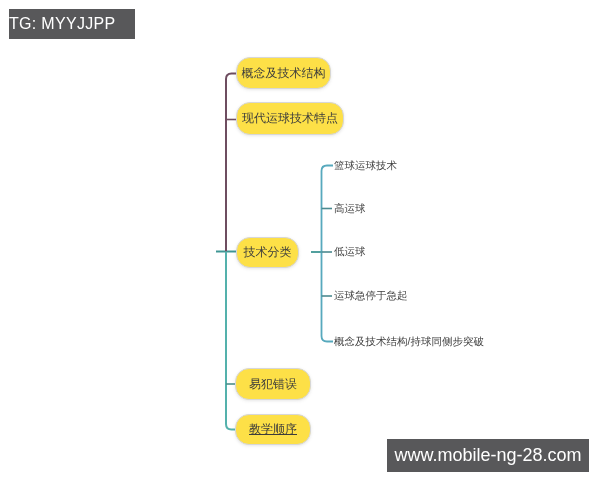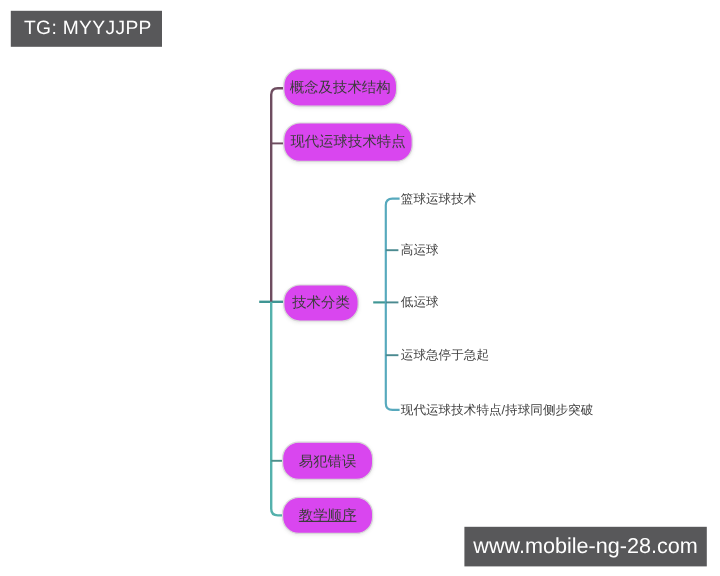--- a/index.html
+++ b/index.html
@@ -16,30 +16,30 @@
   .badge {
     position: absolute;
     background: #58585a;
     color: #ffffff;
     display: flex;
     align-items: center;
     white-space: nowrap;
   }
   .badge.top {
     left: 9px; top: 9px; width: 126px; height: 30px;
-    font-size: 16px; padding-left: 11px; letter-spacing: 0.3px;
+    font-size: 16px; letter-spacing: 0.3px;
   }
   .badge.bottom {
     left: 387px; top: 439px; width: 202px; height: 33px;
     font-size: 18px; justify-content: center;
   }
 
   .node {
     position: absolute;
-    background: #d946ef;
+    background: #fde047;
     border: 1.5px solid #d7d7d7;
     border-radius: 14px;
     box-shadow: 0 1px 3px rgba(120,120,120,0.18);
     display: flex;
     align-items: center;
     justify-content: center;
     color: #3c3c3c;
     font-size: 12px;
     white-space: nowrap;
   }
@@ -93,18 +93,18 @@
   <div class="node t-concept">概念及技术结构</div>
   <div class="node t-modern">现代运球技术特点</div>
   <div class="node t-class">技术分类</div>
   <div class="node t-mistake">易犯错误</div>
   <div class="node t-teach">教学顺序</div>
 
   <div class="leaf c1">篮球运球技术</div>
   <div class="leaf c2">高运球</div>
   <div class="leaf c3">低运球</div>
   <div class="leaf c4">运球急停于急起</div>
-  <div class="leaf c5">现代运球技术特点/持球同侧步突破</div>
+  <div class="leaf c5">概念及技术结构/持球同侧步突破</div>
 
   <div class="badge top">TG: MYYJJPP</div>
   <div class="badge bottom">www.mobile-ng-28.com</div>
 
 </div>
 
 </body></html>

